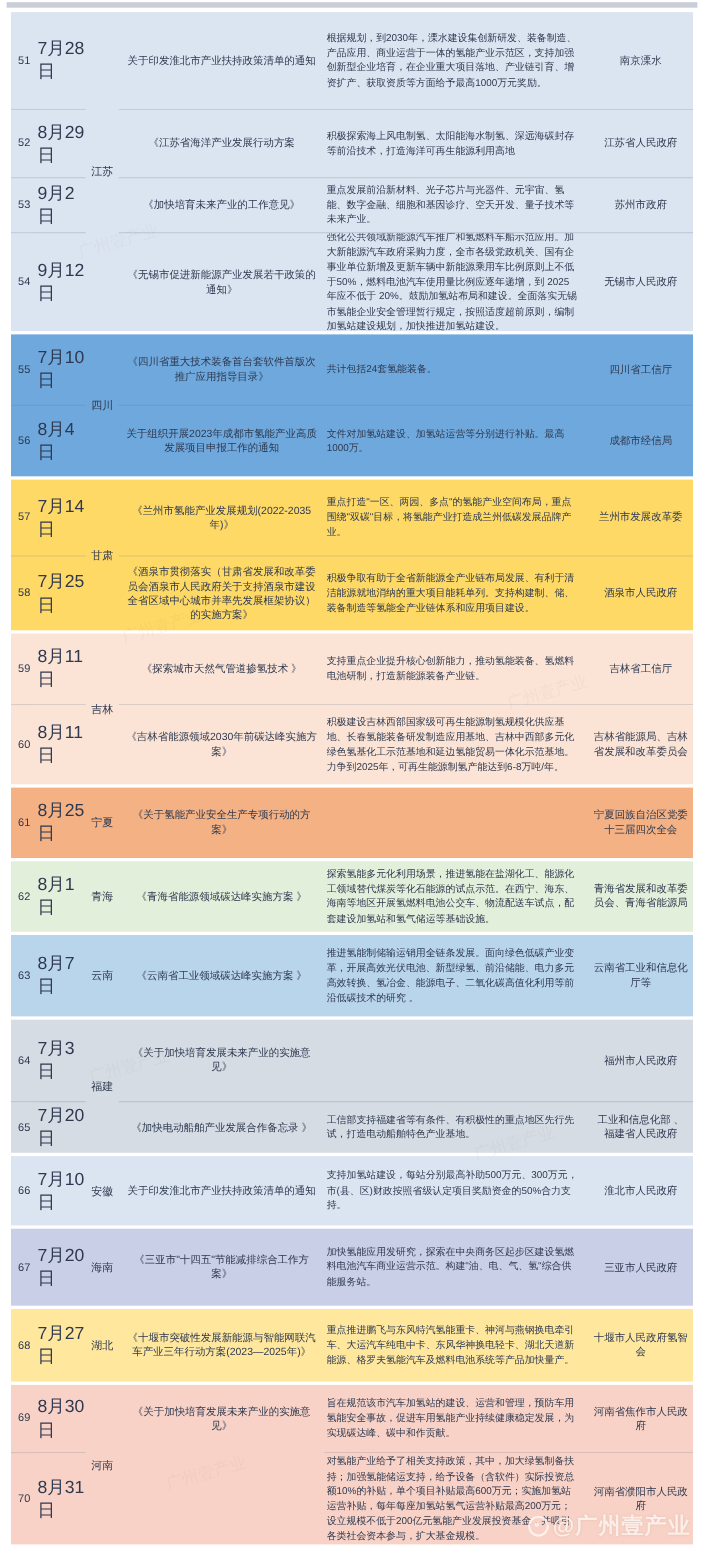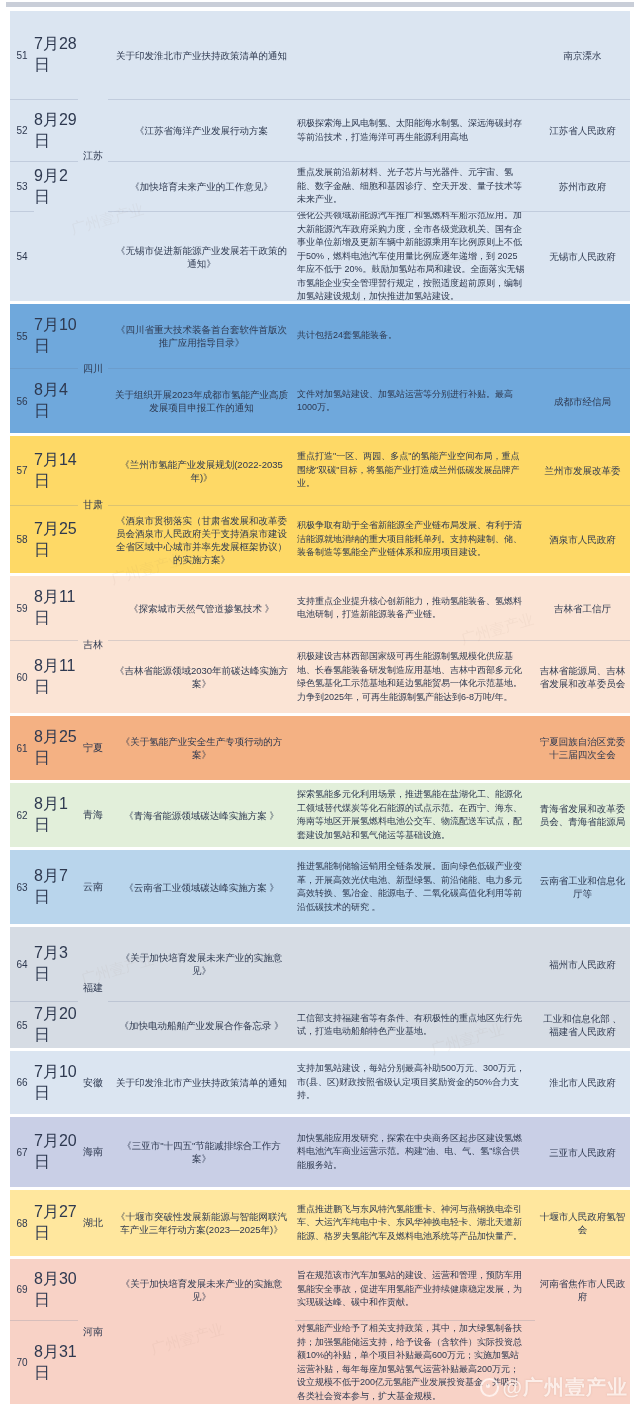--- a/index.html
+++ b/index.html
@@ -46,43 +46,46 @@
 </head>
 <body>
 
 <div class="top-edge"></div>
 
 <section class="sec" style="--bg:#dbe5f1;grid-template-rows:88px 62px 50px 90px;">
   <div class="c prov" style="grid-row:1/-1">江苏</div>
   <div class="c num" style="grid-row:1">51</div>
   <div class="c date" style="grid-row:1">7月28日</div>
   <div class="c title" style="grid-row:1">关于印发淮北市产业扶持政策清单的通知</div>
+  <div class="c desc" style="grid-row:1">根据规划，到2030年，溧水建设集创新研发、装备制造、产品应用、商业运营于一体的氢能产业示范区，支持加强创新型企业培育，在企业重大项目落地、产业链引育、增资扩产、获取资质等方面给予最高1000万元奖励。</div>
   <div class="c auth" style="grid-row:1">南京溧水</div>
   <div class="c num bt" style="grid-row:2">52</div>
   <div class="c date bt" style="grid-row:2">8月29日</div>
   <div class="c title bt" style="grid-row:2">《江苏省海洋产业发展行动方案</div>
   <div class="c desc bt" style="grid-row:2">积极探索海上风电制氢、太阳能海水制氢、深远海碳封存等前沿技术，打造海洋可再生能源利用高地</div>
   <div class="c auth bt" style="grid-row:2">江苏省人民政府</div>
   <div class="c num bt" style="grid-row:3">53</div>
   <div class="c date bt" style="grid-row:3">9月2日</div>
   <div class="c title bt" style="grid-row:3">《加快培育未来产业的工作意见》</div>
   <div class="c desc bt" style="grid-row:3">重点发展前沿新材料、光子芯片与光器件、元宇宙、氢能、数字金融、细胞和基因诊疗、空天开发、量子技术等未来产业。</div>
   <div class="c auth bt" style="grid-row:3">苏州市政府</div>
   <div class="c num bt" style="grid-row:4">54</div>
+  <div class="c date bt" style="grid-row:4">9月12日</div>
   <div class="c title bt" style="grid-row:4">《无锡市促进新能源产业发展若干政策的通知》</div>
   <div class="c desc bt" style="grid-row:4">强化公共领域新能源汽车推广和氢燃料车船示范应用。加大新能源汽车政府采购力度，全市各级党政机关、国有企事业单位新增及更新车辆中新能源乘用车比例原则上不低于50%，燃料电池汽车使用量比例应逐年递增，到 2025 年应不低于 20%。鼓励加氢站布局和建设。全面落实无锡市氢能企业安全管理暂行规定，按照适度超前原则，编制加氢站建设规划，加快推进加氢站建设。</div>
   <div class="c auth bt" style="grid-row:4">无锡市人民政府</div>
 </section>
 
 <section class="sec" style="--bg:#6fa8dc;grid-template-rows:64px 65px;">
   <div class="c prov" style="grid-row:1/-1">四川</div>
   <div class="c num" style="grid-row:1">55</div>
   <div class="c date" style="grid-row:1">7月10日</div>
   <div class="c title" style="grid-row:1">《四川省重大技术装备首台套软件首版次推广应用指导目录》</div>
   <div class="c desc" style="grid-row:1">共计包括24套氢能装备。</div>
+  <div class="c auth" style="grid-row:1">四川省工信厅</div>
   <div class="c num bt" style="grid-row:2">56</div>
   <div class="c date bt" style="grid-row:2">8月4日</div>
   <div class="c title bt" style="grid-row:2">关于组织开展2023年成都市氢能产业高质发展项目申报工作的通知</div>
   <div class="c desc bt" style="grid-row:2">文件对加氢站建设、加氢站运营等分别进行补贴。最高1000万。</div>
   <div class="c auth bt" style="grid-row:2">成都市经信局</div>
 </section>
 
 <section class="sec" style="--bg:#fed966;grid-template-rows:69px 68px;">
   <div class="c prov" style="grid-row:1/-1">甘肃</div>
   <div class="c num" style="grid-row:1">57</div>
@@ -180,20 +183,21 @@
 <section class="sec" style="--bg:#f8d2c6;grid-template-rows:61px 84px;">
   <div class="c prov" style="grid-row:1/-1">河南</div>
   <div class="c num" style="grid-row:1">69</div>
   <div class="c date" style="grid-row:1">8月30日</div>
   <div class="c title" style="grid-row:1">《关于加快培育发展未来产业的实施意见》</div>
   <div class="c desc" style="grid-row:1">旨在规范该市汽车加氢站的建设、运营和管理，预防车用氢能安全事故，促进车用氢能产业持续健康稳定发展，为实现碳达峰、碳中和作贡献。</div>
   <div class="c auth" style="grid-row:1">河南省焦作市人民政府</div>
   <div class="c num bt" style="grid-row:2">70</div>
   <div class="c date bt" style="grid-row:2">8月31日</div>
   <div class="c desc bt" style="grid-row:2">对氢能产业给予了相关支持政策，其中，加大绿氢制备扶持；加强氢能储运支持，给予设备（含软件）实际投资总额10%的补贴，单个项目补贴最高600万元；实施加氢站运营补贴，每年每座加氢站氢气运营补贴最高200万元；设立规模不低于200亿元氢能产业发展投资基金，并吸引各类社会资本参与，扩大基金规模。</div>
+  <div class="c auth bt" style="grid-row:2">河南省濮阳市人民政府</div>
 </section>
 
 <span class="wm-faint" style="left:70px;top:210px;">广州壹产业</span>
 <span class="wm-faint" style="left:400px;top:255px;">广州壹产业</span>
 <span class="wm-faint" style="left:110px;top:560px;">广州壹产业</span>
 <span class="wm-faint" style="left:460px;top:620px;">广州壹产业</span>
 <span class="wm-faint" style="left:80px;top:960px;">广州壹产业</span>
 <span class="wm-faint" style="left:430px;top:1030px;">广州壹产业</span>
 <span class="wm-faint" style="left:150px;top:1330px;">广州壹产业</span>
 

